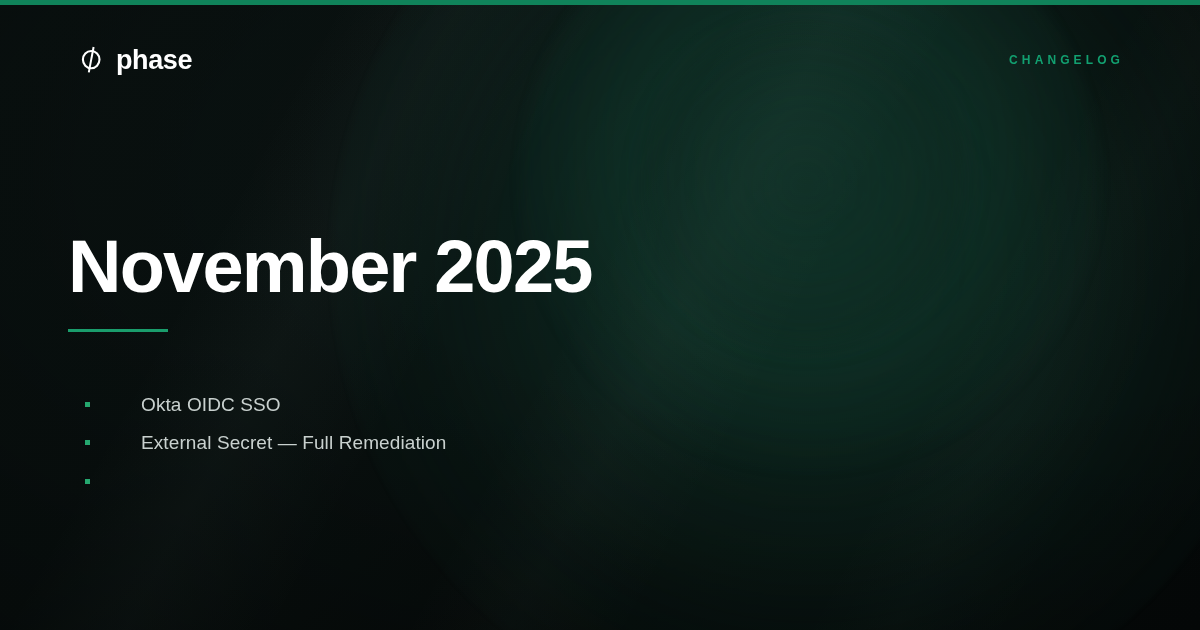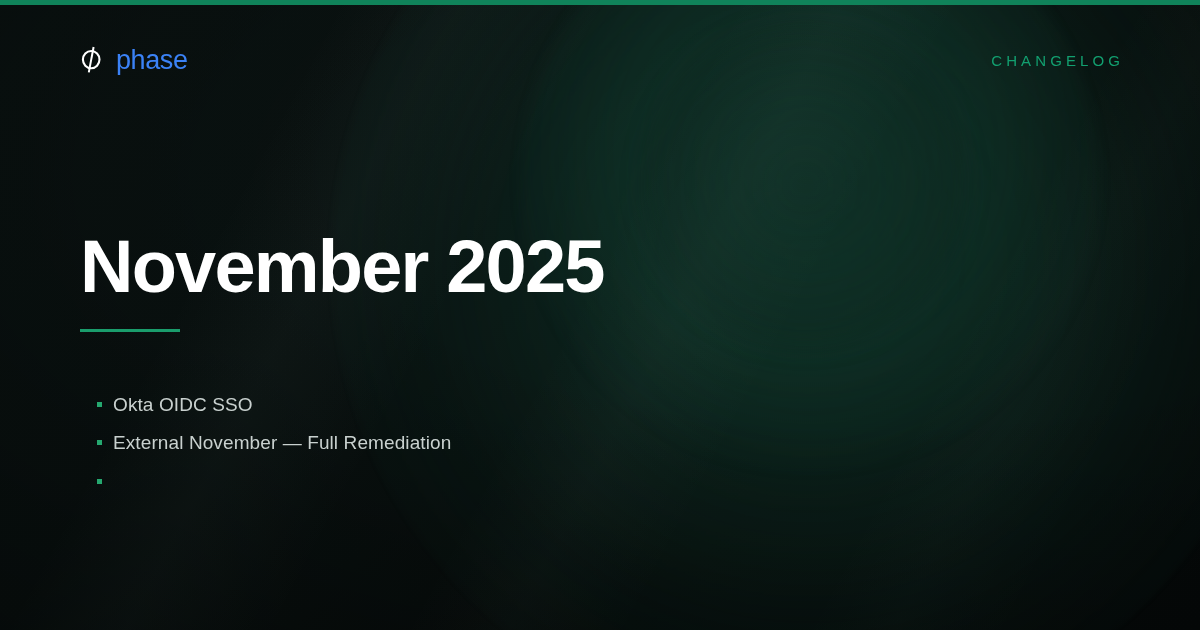--- a/index.html
+++ b/index.html
@@ -109,38 +109,38 @@
     display: flex;
     align-items: center;
     gap: 8px;
   }
   .brand-mark {
     width: 32px;
     height: 32px;
     display: block;
   }
   .brand-name {
-    color: #3b82f6;
+    color: #ffffff;
     font-size: 27px;
-    font-weight: normal;
+    font-weight: bold;
     letter-spacing: -0.4px;
     line-height: 1;
   }
   .eyebrow {
     color: #12a070;
-    font-size: 15px;
-    font-weight: normal;
+    font-size: 12px;
+    font-weight: bold;
     letter-spacing: 4.1px;
     line-height: 1;
   }
 
   
   .content {
     position: absolute;
-    left: 80px;
+    left: 68px;
     top: 230px;
     width: 900px;
   }
   .title {
     color: #ffffff;
     font-size: 74px;
     font-weight: bold;
     letter-spacing: -1.8px;
     line-height: 1;
     margin: 0;
@@ -157,20 +157,21 @@
     margin: 0;
     padding: 0;
     list-style: none;
     margin-top: 53px;
   }
   .list-item {
     display: flex;
     align-items: center;
     height: 38.5px;
     padding-left: 17px;
+    gap: 40px;
   }
   .list-bullet {
     width: 5px;
     height: 5px;
     background: #25a86f;
     flex: 0 0 auto;
     margin-right: 11px;
   }
   .list-label {
     color: #c9d1cf;
@@ -217,21 +218,21 @@
 
     <ul class="list">
 
       <li class="list-item">
         <span class="list-bullet"></span>
         <span class="list-label">Okta OIDC SSO</span>
       </li>
 
       <li class="list-item">
         <span class="list-bullet"></span>
-        <span class="list-label">External November — Full Remediation</span>
+        <span class="list-label">External Secret — Full Remediation</span>
       </li>
 
 
       <li class="list-item">
         <span class="list-bullet"></span>
       </li>
 
     </ul>
 
   </div>

